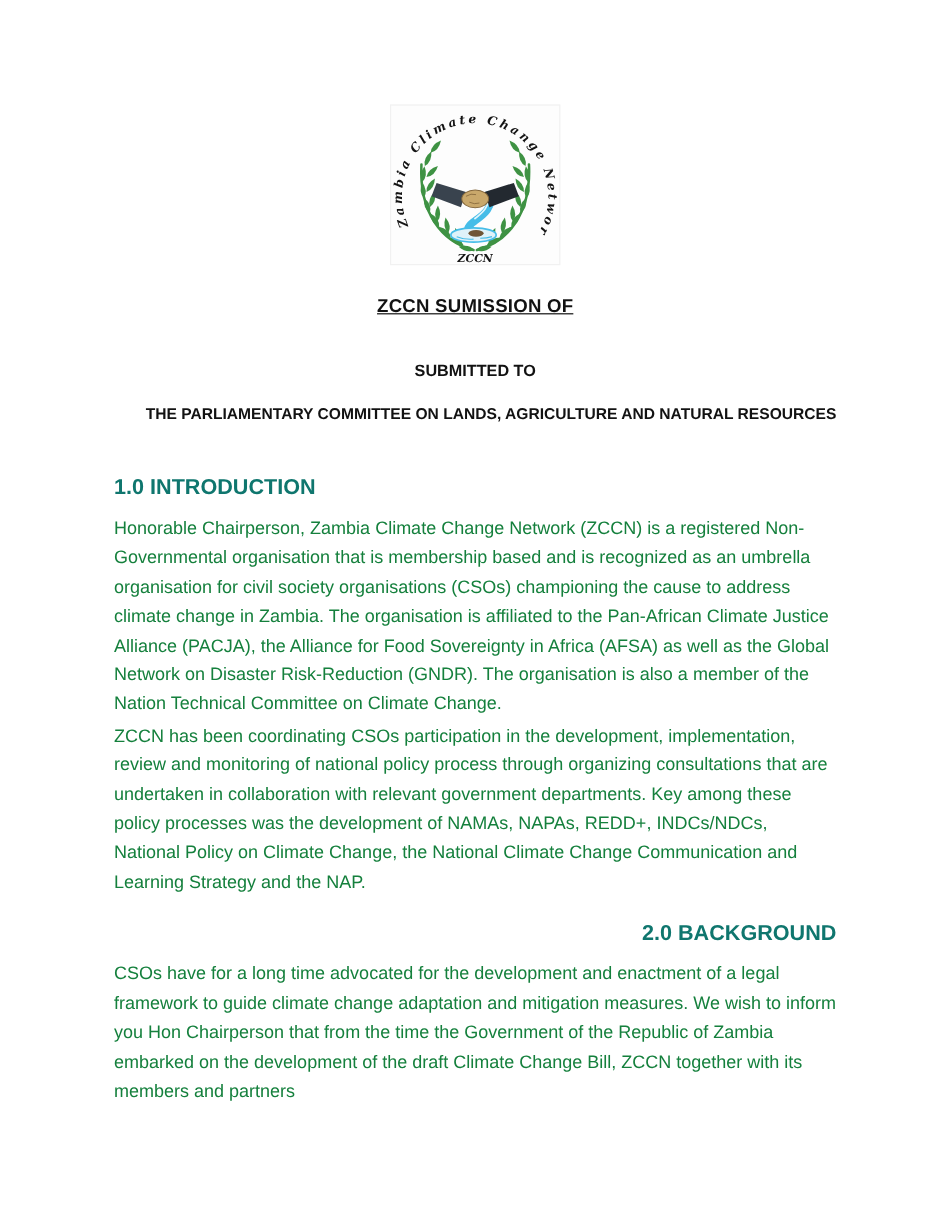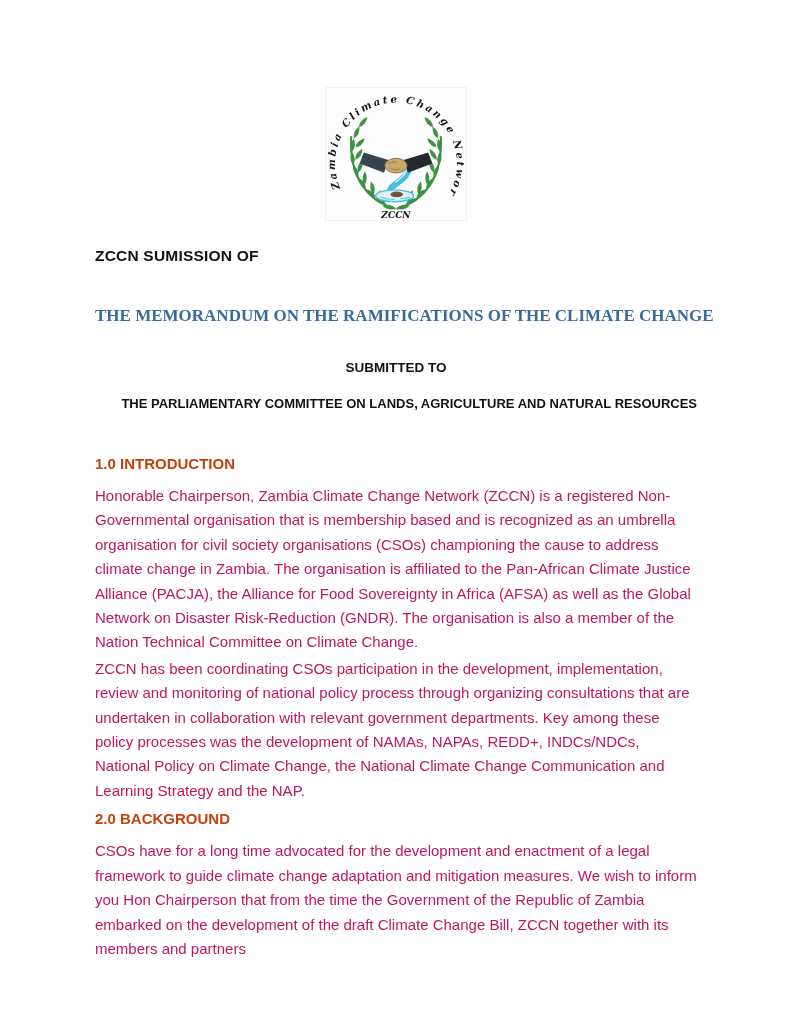--- a/index.html
+++ b/index.html
@@ -26,48 +26,48 @@
     fill:#141414;
   }
   .acronym-text {
     font-family:"DejaVu Serif", serif;
     font-style:italic; font-weight:bold;
     font-size:13px; fill:#141414;
   }
 
   
   .h-sub {
-    margin-top:27px; text-align:left;
-    font-weight:bold; font-size:15.5px; letter-spacing:.2px; color:#121212;
+    margin-top:27px; text-align:center;
+    font-weight:bold; font-size:15.5px; letter-spacing:.2px; color:#121212;text-decoration:underline;
   }
   .memo-title {
     margin-top:36px; text-align:center;
     font-family:"Liberation Serif", serif;
     font-weight:bold; font-size:17px; line-height:29px;
     color:#3a6a9b;
   }
   .memo-title div { white-space:nowrap; }
   .h-submitted {
     margin-top:30px; text-align:center;
     font-weight:bold; font-size:13.5px; color:#121212;
   }
   .h-committee {
     margin-top:21px; text-align:right;
     font-weight:bold; font-size:13px; color:#121212; white-space:nowrap;
   }
 
   
   .sec-h {
     margin-top:44px;
-    font-weight:bold; font-size:15px; color:#c2410c;
+    font-weight:bold; font-size:18px; color:#0f766e;
   }
-  .sec-h.bg { margin-top:7px; }
+  .sec-h.bg { margin-top:19px;text-align:right; }
   .page p {
     margin-top:12px; max-width:604px;
-    font-size:15px; line-height:24.4px; color:#be185d;
+    font-size:15px; line-height:24.4px; color:#15803d;
     text-align:left;
   }
   .page p + p { margin-top:2px; }
 </style>
 </head>
 <body>
 
 <div class="page">
 
   <div class="logo-box">
@@ -121,21 +121,20 @@
         <path d="M89,108 q6,-4 12,-2 M93,115 q6,3 12,1" stroke="#85683c" stroke-width="1" fill="none"></path>
       </g>
 
       <text class="acronym-text" x="100" y="186" text-anchor="middle">ZCCN</text>
     </svg>
   </div>
 
   <div class="h-sub">ZCCN SUMISSION OF</div>
 
   <div class="memo-title">
-    <div>THE MEMORANDUM ON THE RAMIFICATIONS OF THE CLIMATE CHANGE</div>
   </div>
 
   <div class="h-submitted">SUBMITTED TO</div>
 
   <div class="h-committee">THE PARLIAMENTARY COMMITTEE ON LANDS, AGRICULTURE AND NATURAL RESOURCES</div>
 
   <div class="sec-h">1.0 INTRODUCTION</div>
   <p>Honorable Chairperson, Zambia Climate Change Network (ZCCN) is a registered Non-Governmental organisation that is membership based and is recognized as an umbrella organisation for civil society organisations (CSOs) championing the cause to address climate change in Zambia. The organisation is affiliated to the Pan-African Climate Justice Alliance (PACJA), the Alliance for Food Sovereignty in Africa (AFSA) as well as the Global Network on Disaster Risk-Reduction (GNDR). The organisation is also a member of the Nation Technical Committee on Climate Change.</p>
   <p>ZCCN has been coordinating CSOs participation in the development, implementation, review and monitoring of national policy process through organizing consultations that are undertaken in collaboration with relevant government departments. Key among these policy processes was the development of NAMAs, NAPAs, REDD+, INDCs/NDCs, National Policy on Climate Change, the National Climate Change Communication and Learning Strategy and the NAP.</p>
 

